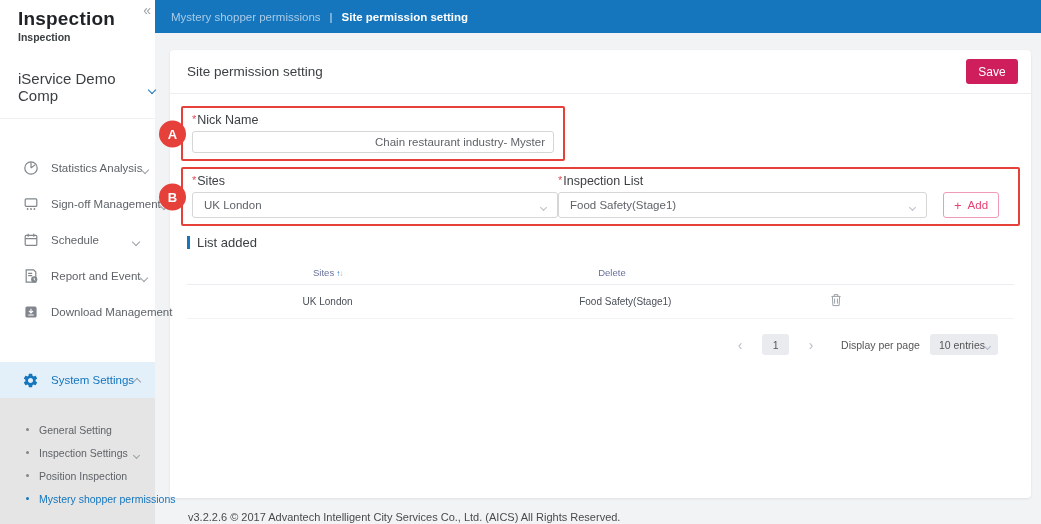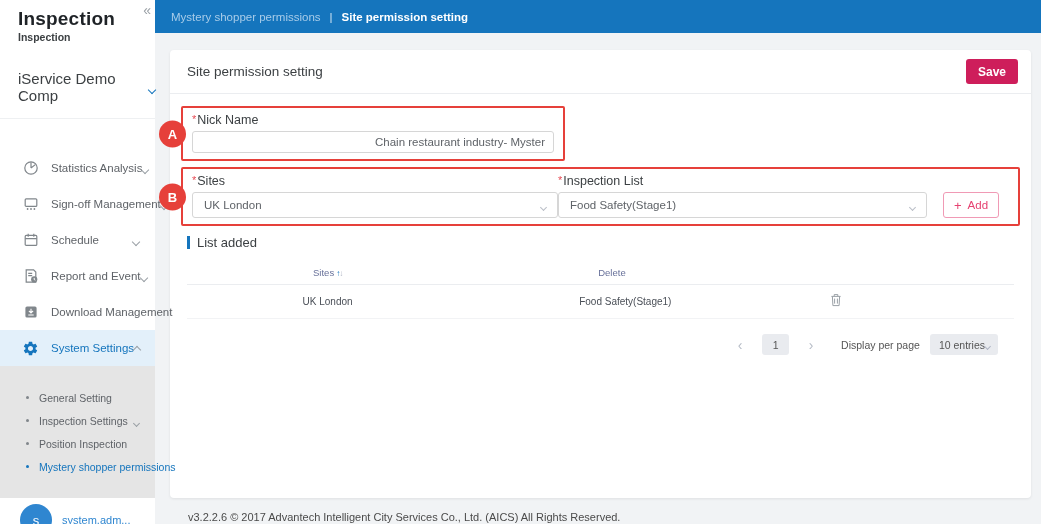--- a/index.html
+++ b/index.html
@@ -12,21 +12,21 @@
   .collapse-btn { position:absolute; top:2px; right:4px; font-size:14px; color:#9aa0a6; cursor:pointer; line-height:16px; }
   .app-title { padding:8px 0 0 18px; font-size:19px; font-weight:700; color:#1f2327; letter-spacing:.2px; }
   .app-subtitle { padding:1px 0 0 18px; font-size:10.5px; font-weight:700; color:#3c4043; }
   .org-row { margin:27px 0 0 18px; display:flex; align-items:center; font-size:15px; color:#3c4043; cursor:pointer; }
   .org-divider { margin-top:14px; border-top:1px solid #eef0f2; }
   .menu { margin-top:31px; }
   .menu-item { height:36px; display:flex; align-items:center; padding:0 16px 0 22px; cursor:pointer; }
   .mi-icon { width:17px; height:17px; margin-right:12px; display:flex; align-items:center; justify-content:center; flex:none; }
   .mi-label { font-size:11.5px; color:#5f6368; white-space:nowrap; }
   .menu-item .chev-wrap { margin-left:auto; }
-  .menu-item.active { background:#e3f0fa; }
+  .menu-item.active { background:#e3f0fa;margin-top:32px; }
   .menu-item.active .mi-label { color:#1575bd; }
   .submenu { background:#e5e5e5; padding:20px 0; }
   .submenu-item { height:23px; display:flex; align-items:center; padding:0 16px 0 26px; cursor:pointer; }
   .dot { width:3px; height:3px; border-radius:50%; background:#80868b; margin-right:10px; flex:none; }
   .sub-label { font-size:10.5px; color:#5f6368; white-space:nowrap; }
   .submenu-item .chev-wrap { margin-left:auto; }
   .submenu-item.active .sub-label { color:#1575bd; }
   .submenu-item.active .dot { background:#1575bd; }
   .user-row { height:44px; display:flex; align-items:center; padding-left:20px; background:#fff; cursor:pointer; }
   .avatar { width:32px; height:32px; border-radius:50%; background:#2f86d0; color:#fff; font-size:13px;
@@ -48,21 +48,21 @@
   .crumb-current { font-size:11.5px; color:#ffffff; font-weight:700; }
 
   
   .content { position:absolute; left:155px; top:33px; width:886px; height:491px; background:#f1f3f5;
     padding:17px 10px 0 15px; }
   .card { width:861px; height:448px; background:#fff; border-radius:4px; box-shadow:0 1px 3px rgba(0,0,0,.08); }
   .card-header { height:44px; display:flex; align-items:center; justify-content:space-between;
     padding:0 13px 0 17px; border-bottom:1px solid #ebedf0; }
   .card-title { font-size:13.5px; color:#3c4043; }
   .save-btn { width:52px; height:25px; background:#ce1e5b; border:none; border-radius:3px; color:#fff;
-    font-size:12px; font-weight:700; cursor:pointer; font-family:inherit; }
+    font-size:12px; font-weight:400; cursor:pointer; font-family:inherit; }
   .card-body { padding:0 17px; position:relative; }
 
   .annot-box { border:2px solid #e6403a; border-radius:2px; position:relative; }
   .annot-badge { position:absolute; left:-24px; top:50%; transform:translateY(-50%); width:27px; height:27px;
     border-radius:50%; background:#e6403a; color:#fff; font-size:13px; font-weight:700;
     display:flex; align-items:center; justify-content:center; z-index:3; }
   .box-a { margin:12px 0 0 -6px; width:384px; padding:3px 9px 6px; }
   .box-b { margin:6px -6px 0 -6px; padding:3px 9px 6px; display:flex; align-items:flex-end; }
 
   .field-label { font-size:12.5px; color:#3c4043; line-height:16px; white-space:nowrap; }

